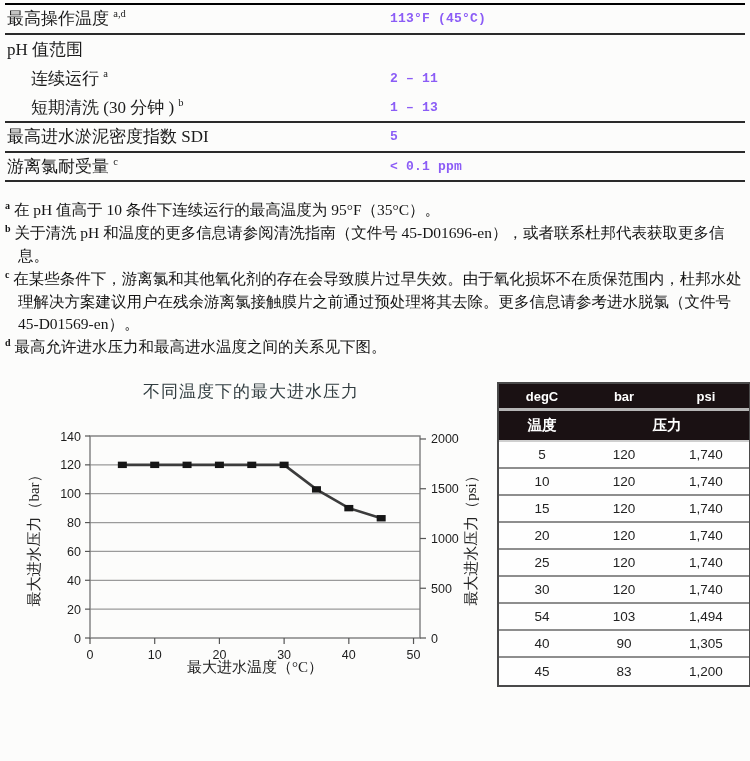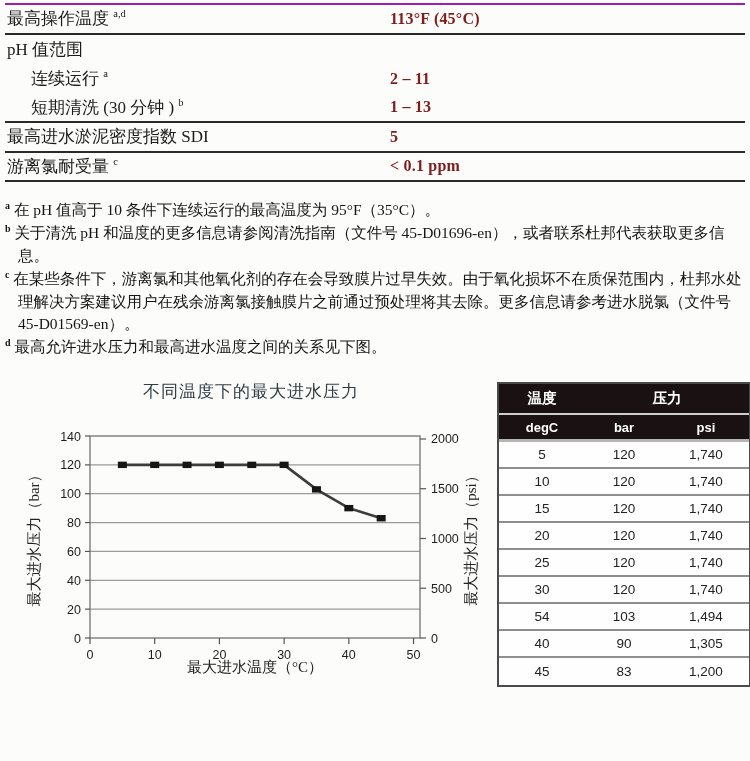--- a/index.html
+++ b/index.html
@@ -6,29 +6,29 @@
   html,body { width:750px; background:#fcfcfb; }
   body {
     height:761px;
     color:#1b1b1b;
     font-family:"Liberation Serif","DejaVu Serif",serif;
     overflow:hidden;
   }
   .page { padding:3px 5px 0 5px; }
 
   
-  .spec-table { border-top:2px solid #a21caf; }
+  .spec-table { border-top:2px solid #000000; }
   .spec-row { display:flex; align-items:center; min-height:29.5px; }
   .spec-row.divider { border-bottom:2px solid #2a2a2a; }
   .spec-label { width:385px; font-size:17px; padding-left:2px; }
   .spec-label.indent { padding-left:26px; }
   .spec-label sup { font-size:10.5px; }
   .spec-value {
-    font-family:Liberation Serif, serif;
-    font-size:16px; font-weight:bold; color:#7f1d1d; letter-spacing:0.2px;
+    font-family:Liberation Mono, monospace;
+    font-size:13px; font-weight:bold; color:#8b5cf6; letter-spacing:0.2px;
   }
 
   
   .footnotes { margin-top:17px; font-size:15.5px; line-height:1.47; color:#151515; }
   .footnote { padding-left:13px; text-indent:-13px; }
   .footnote sup { font-size:10px; font-weight:bold; }
 
   
   .figure-row { display:flex; margin-top:10px; }
   .chart-wrap { width:492px; flex:0 0 492px; }
@@ -164,27 +164,27 @@
     </div>
     <div class="ptable-wrap">
       <table class="pressure-table" id="pressureTable">
           <colgroup>
             <col style="width: 86px;">
             <col style="width: 78px;">
             <col style="width: 86px;">
           </colgroup>
           <thead>
             <tr>
-              <th class="group-th" style="background: rgb(26, 17, 19);">温度</th>
-              <th class="group-th" colspan="2" style="background: rgb(26, 17, 19);">压力</th>
-            </tr>
-            <tr>
               <th class="col-th" style="background: rgb(26, 17, 19);">degC</th>
               <th class="col-th" style="background: rgb(26, 17, 19);">bar</th>
               <th class="col-th" style="background: rgb(26, 17, 19);">psi</th>
+            </tr>
+            <tr>
+              <th class="group-th" style="background: rgb(26, 17, 19);">温度</th>
+              <th class="group-th" colspan="2" style="background: rgb(26, 17, 19);">压力</th>
             </tr>
           </thead>
           <tbody>
             <tr>
               <td>5</td>
               <td>120</td>
               <td>1,740</td>
             </tr>
             <tr>
               <td>10</td>

